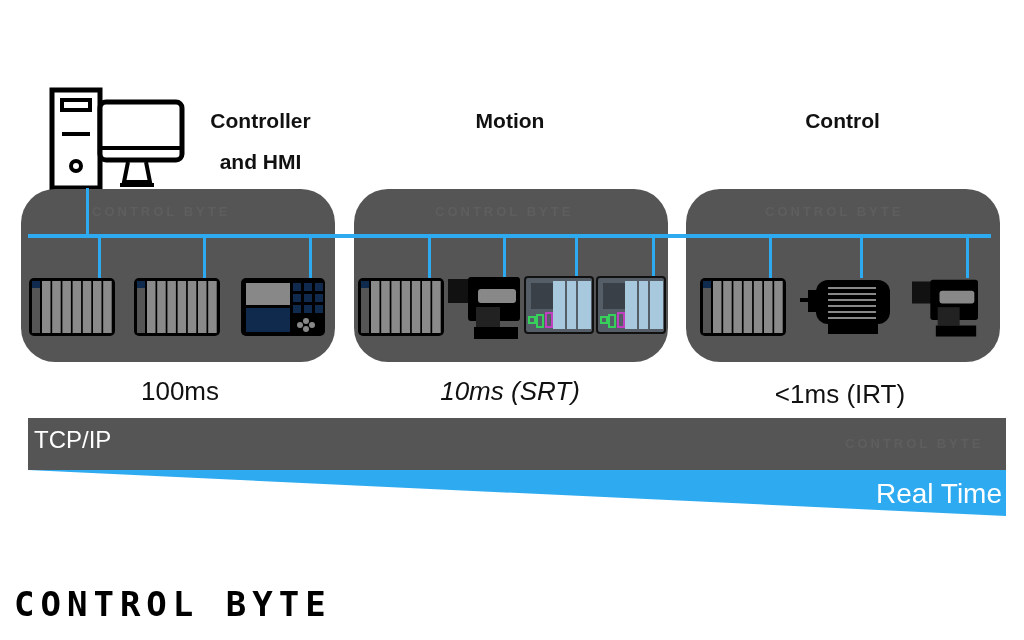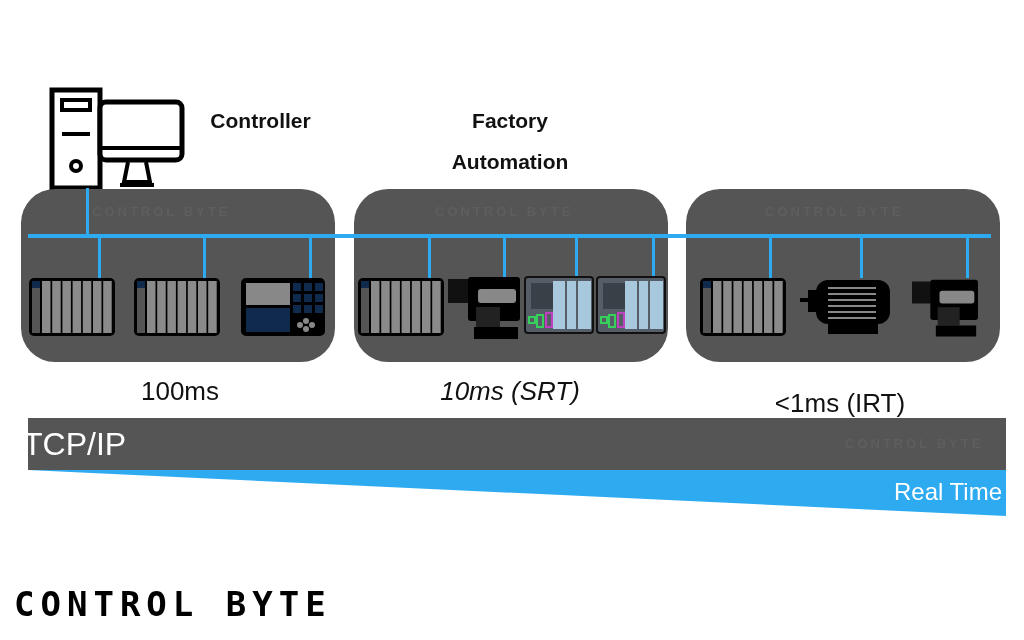--- a/index.html
+++ b/index.html
@@ -4,46 +4,47 @@
 <style>
   html,body{margin:0;padding:0;background:#ffffff;}
   body{width:1024px;height:640px;position:relative;overflow:hidden;font-family:"Liberation Sans","DejaVu Sans",sans-serif;}
   .panel{position:absolute;background:#555555;border-radius:34px;}
   .title{position:absolute;text-align:center;font-size:21px;font-weight:bold;color:#111;line-height:41px;}
   .timing{position:absolute;text-align:center;font-size:26px;color:#111;}
   .wm{position:absolute;font-size:13px;letter-spacing:3px;color:#5e5e5e;font-weight:bold;}
   .bus{position:absolute;background:#2eaaf0;}
   svg{position:absolute;overflow:visible;}
   .tcp-bar{position:absolute;left:28px;top:418px;width:978px;height:52px;background:#555555;}
-  .tcp-label{position:absolute;left:23px;top:426px;font-size:32px;color:#fff;}
-  .rt-label{position:absolute;right:22px;top:478px;font-size:24px;color:#fff;}
+  .tcp-label{position:absolute;left:34px;top:426px;font-size:24px;color:#fff;}
+  .rt-label{position:absolute;right:22px;top:478px;font-size:28px;color:#fff;}
   .logo{position:absolute;left:14px;top:584px;font-size:34px;font-weight:bold;letter-spacing:6px;color:#000;font-family:"DejaVu Sans Mono",monospace;}
 </style>
 </head>
 <body>
 
 <svg style="left:46px;top:88px;" width="140" height="102" viewBox="0 0 140 102">
   <rect x="6" y="2" width="48" height="98" fill="#fff" stroke="#000" stroke-width="5"></rect>
   <rect x="16" y="12" width="28" height="10" fill="none" stroke="#000" stroke-width="4"></rect>
   <line x1="16" y1="46" x2="44" y2="46" stroke="#000" stroke-width="4"></line>
   <circle cx="30" cy="78" r="5" fill="none" stroke="#000" stroke-width="4"></circle>
   <rect x="54" y="14" width="82" height="58" rx="6" fill="#fff" stroke="#000" stroke-width="5"></rect>
   <line x1="54" y1="60" x2="136" y2="60" stroke="#000" stroke-width="4"></line>
   <path d="M82 74 L78 94 L104 94 L100 74" fill="none" stroke="#000" stroke-width="4"></path>
   <line x1="74" y1="97" x2="108" y2="97" stroke="#000" stroke-width="4"></line>
 </svg>
 
 <div class="title" style="left:188px;top:100px;width:145px;">
   <div>Controller</div>
+  <div>and HMI</div>
 </div>
 <div class="title" style="left:410px;top:100px;width:200px;">
-  <div>Factory</div>
-  <div>Automation</div>
+  <div>Motion</div>
 </div>
 <div class="title" style="left:760px;top:100px;width:165px;">
+  <div>Control</div>
 </div>
 
 <div class="panel" style="left:21px;top:189px;width:314px;height:173px;"></div>
 <div class="panel" style="left:354px;top:189px;width:314px;height:173px;"></div>
 <div class="panel" style="left:686px;top:189px;width:314px;height:173px;"></div>
 
 <div class="wm" style="left:92px;top:204px;">CONTROL BYTE</div>
 <div class="wm" style="left:435px;top:204px;">CONTROL BYTE</div>
 <div class="wm" style="left:765px;top:204px;">CONTROL BYTE</div>
 
@@ -181,21 +182,21 @@
       <line x1="28" y1="22" x2="76" y2="22"></line>
     <line x1="28" y1="28" x2="76" y2="28"></line>
       <line x1="28" y1="34" x2="76" y2="34"></line>
       <line x1="28" y1="40" x2="76" y2="40"></line>
   </g>
   <rect x="28" y="46" width="50" height="10" fill="#000"></rect>
 </svg>
 
 <div class="timing" style="left:100px;top:376px;width:160px;">100ms</div>
 <div class="timing" style="left:420px;top:376px;width:180px;font-style:italic;">10ms (SRT)</div>
-<div class="timing" style="left:750px;top:388px;width:180px;">&lt;1ms (IRT)</div>
+<div class="timing" style="left:750px;top:379px;width:180px;">&lt;1ms (IRT)</div>
 
 <div class="tcp-bar"></div>
 <div class="tcp-label">TCP/IP</div>
 <div class="wm" style="left:845px;top:436px;">CONTROL BYTE</div>
 <svg style="left:0;top:0;" width="1024" height="640">
   <polygon points="28,470 1006,470 1006,516" fill="#2eaaf0"></polygon>
 </svg>
 <div class="rt-label">Real Time</div>
 
 <div class="logo">CONTROL BYTE</div>

